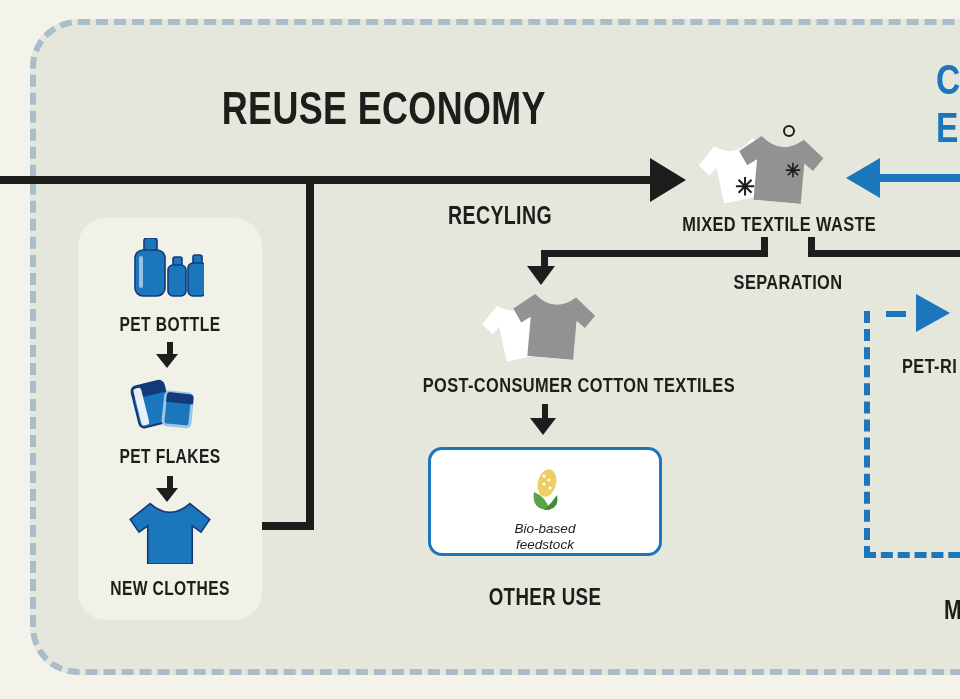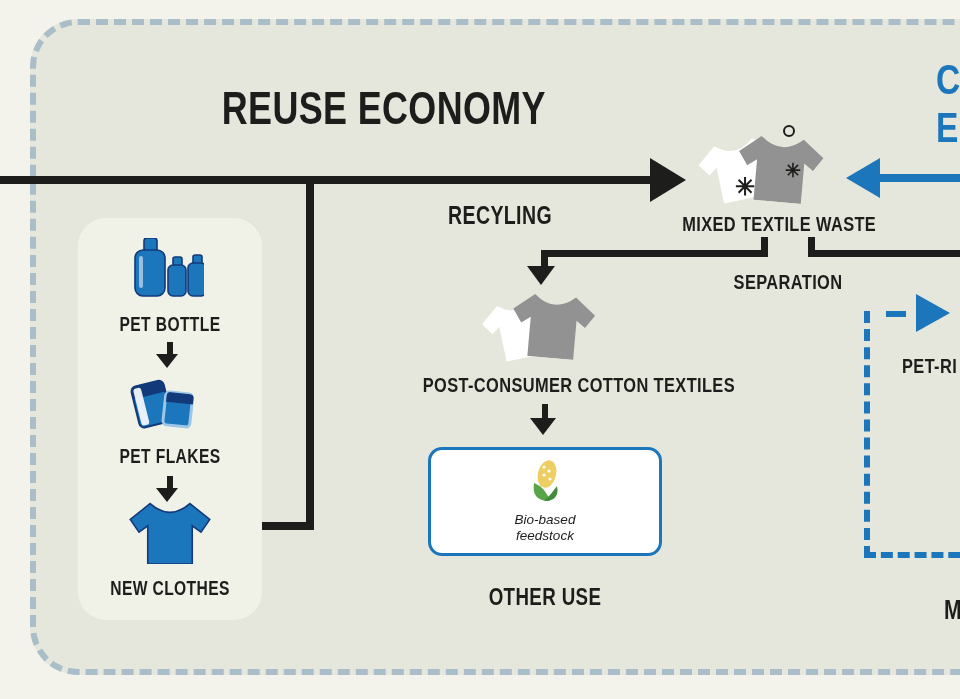--- a/index.html
+++ b/index.html
@@ -30,21 +30,21 @@
   .hline,.vline{position:absolute;background:#1d1d1b;}
   .tri{position:absolute;width:0;height:0;}
   .icon-abs{position:absolute;}
   .ring{position:absolute;width:12px;height:12px;border:2.5px solid #1d1d1b;
         border-radius:50%;box-sizing:border-box;}
   .ast{position:absolute;font-weight:700;color:#1d1d1b;line-height:1;}
   .bluebox{
     position:absolute;left:428px;top:447px;width:234px;height:109px;
     background:#ffffff;border:3px solid #1b76bc;border-radius:14px;
     box-sizing:border-box;display:flex;align-items:flex-start;
-    justify-content:space-around;padding-top:9px;
+    justify-content:space-around;padding-top:18px;
   }
   .bluebox .cell{flex:1;text-align:center;}
   .dashedbox{
     position:absolute;left:864px;top:311px;width:130px;height:247px;
     border-left:6px dashed #1b76bc;border-bottom:6px dashed #1b76bc;
     box-sizing:border-box;
   }
   .bluedash{position:absolute;background:#1b76bc;}
 </style>
 </head>

